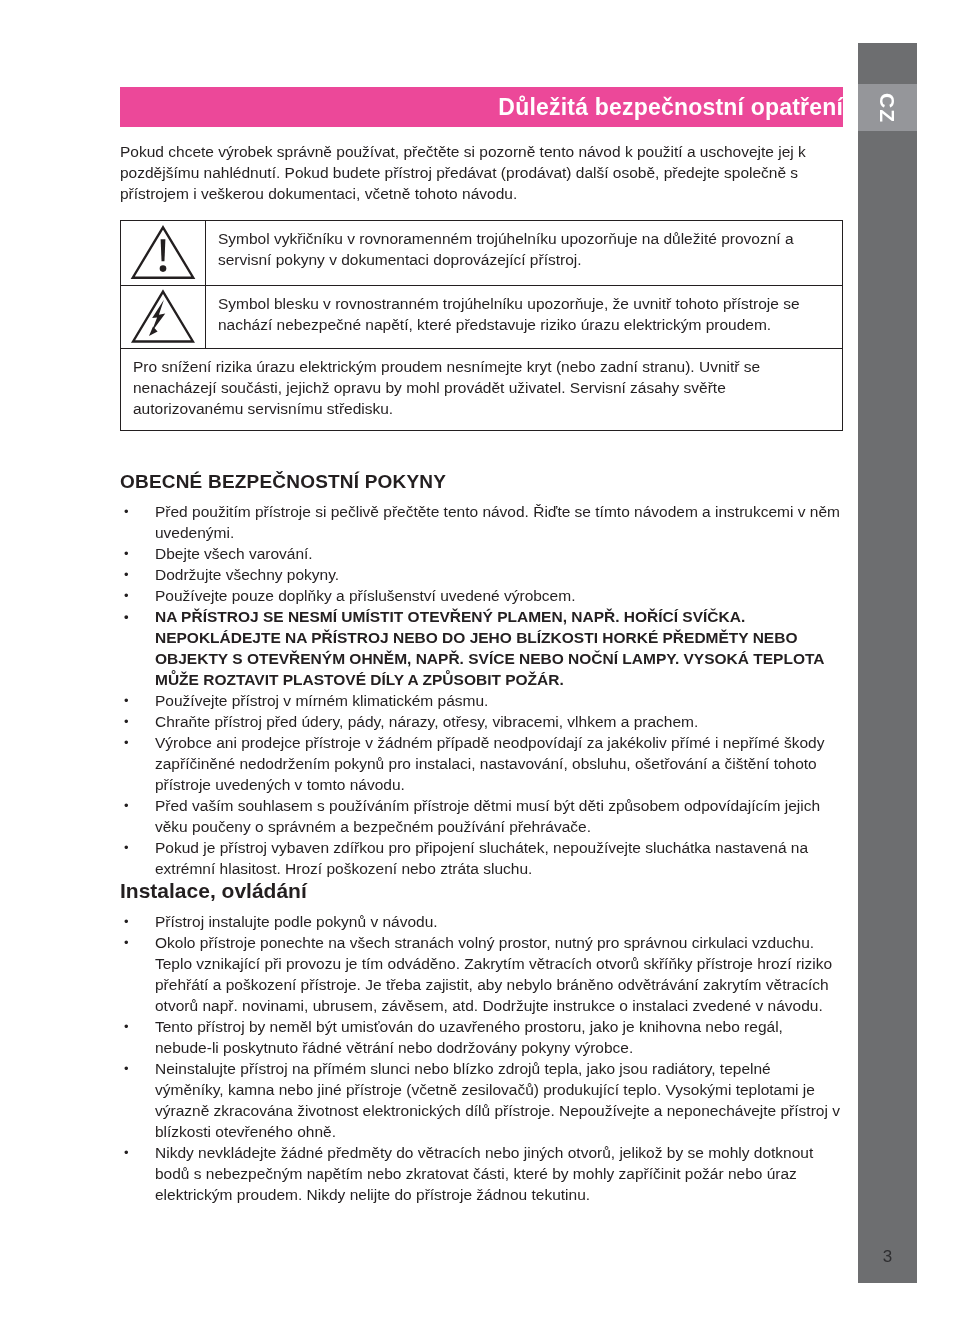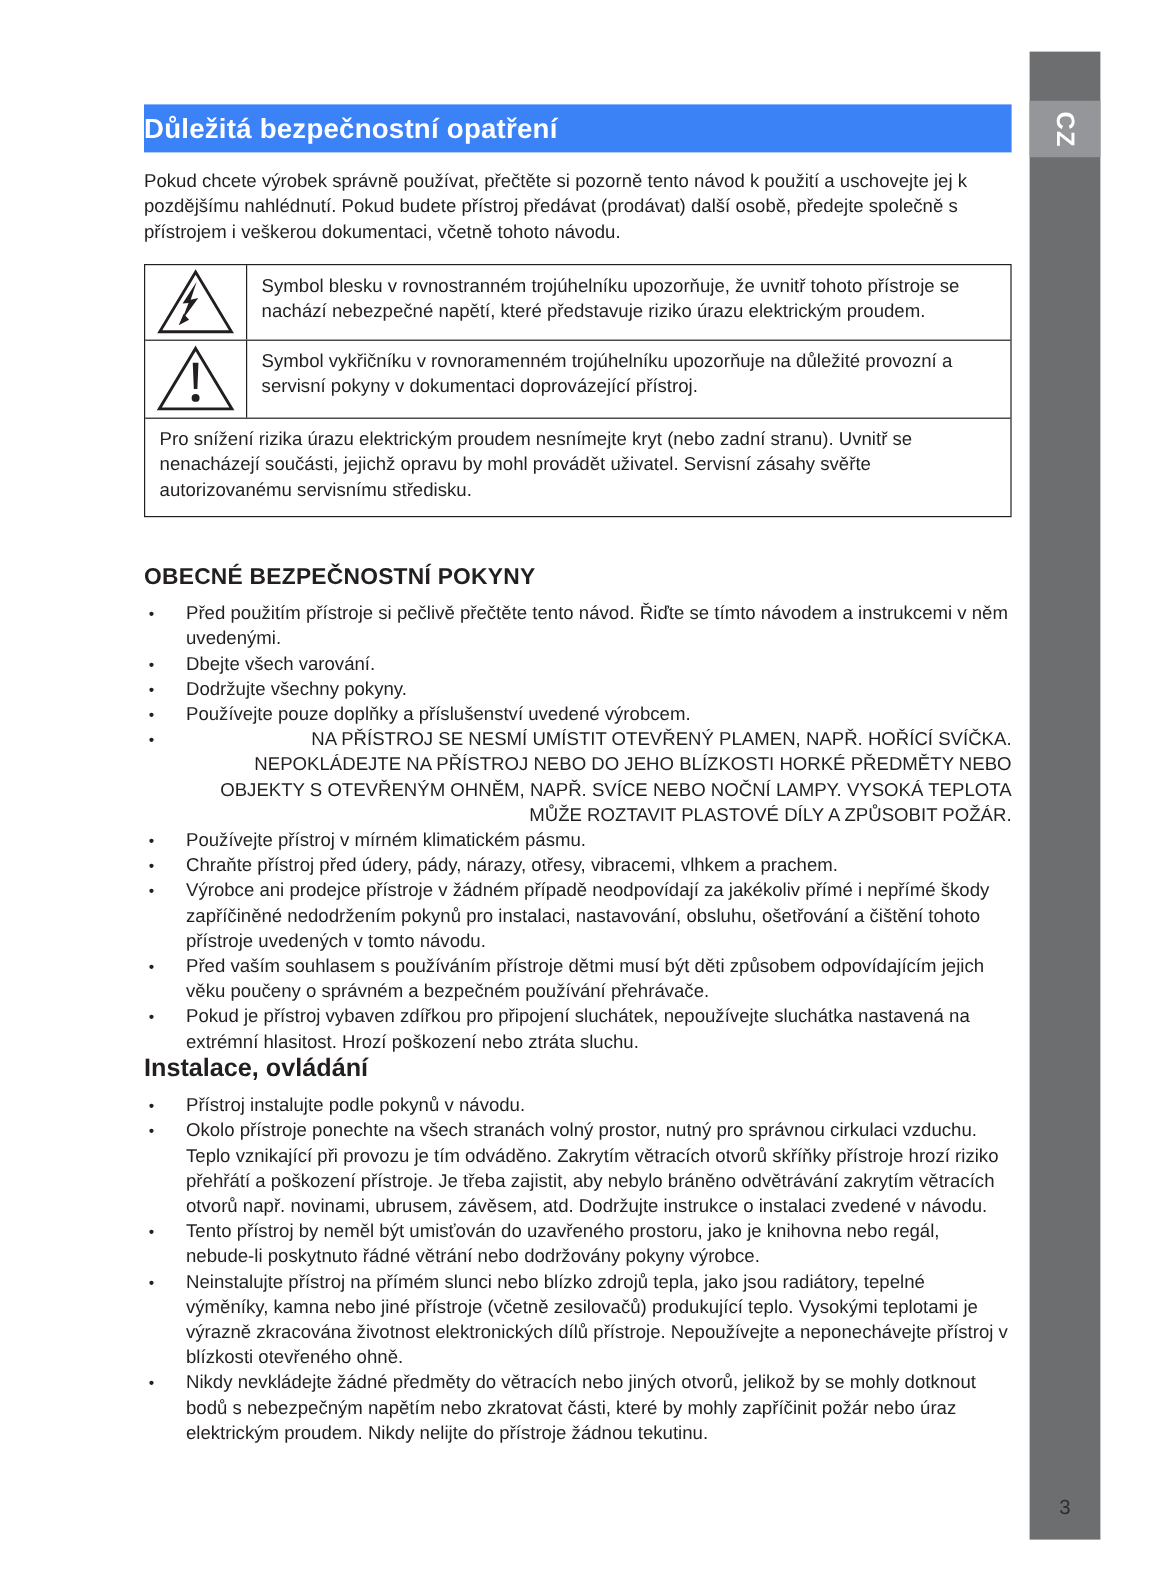--- a/index.html
+++ b/index.html
@@ -26,22 +26,22 @@
   }
   .page-num{
     position:absolute;bottom:16px;left:0;width:100%;text-align:center;
     color:#2e2e30;font-size:17px;
   }
 
   
   .main{position:absolute;left:120px;top:87px;width:723px;}
 
   .titlebar{
-    height:40px;background:#3b82f6;color:#ffffff;
-    font-weight:bold;font-size:23px;text-align:left;line-height:40px;
+    height:40px;background:#ec4899;color:#ffffff;
+    font-weight:bold;font-size:23px;text-align:right;line-height:40px;
     letter-spacing:0.2px;
   }
 
   .intro{margin-top:14px;font-size:15.5px;line-height:21px;}
 
   
   .wtable{margin-top:16px;border:1.5px solid #231f20;}
   .wrow{display:flex;border-bottom:1.5px solid #231f20;}
   .wrow:last-child{border-bottom:none;}
   .wicon-cell{
@@ -55,21 +55,21 @@
   .h1{
     margin-top:40px;font-size:19px;font-weight:bold;letter-spacing:0.2px;
   }
   .h2{margin-top:0;font-size:21px;font-weight:bold;}
 
   ul.blist{list-style:none;margin:8px 0 0 0;padding:0;font-size:15.5px;line-height:21px;}
   ul.blist li{position:relative;padding-left:35px;}
   ul.blist li::before{
     content:"\2022";position:absolute;left:4px;top:0;font-size:13px;
   }
-  ul.blist li.bold{font-weight:normal;text-align:right;}
+  ul.blist li.bold{font-weight:bold;}
 
   svg{display:block;}
 </style>
 </head>
 <body>
 
 <div class="sheet">
 
   <div class="sidebar">
     <div class="cz-badge">
@@ -81,40 +81,40 @@
   <div class="main">
 
     <div class="titlebar">Důležitá bezpečnostní opatření</div>
 
     <p class="intro">Pokud chcete výrobek správně používat, přečtěte si pozorně tento návod k použití a uschovejte jej k pozdějšímu nahlédnutí. Pokud budete přístroj předávat (prodávat) další osobě, předejte společně s přístrojem i veškerou dokumentaci, včetně tohoto návodu.</p>
 
     <div class="wtable">
       <div class="wrow">
         <div class="wicon-cell">
           <span>
+            <svg width="66" height="60" viewBox="0 0 72 64">
+              <polygon points="36,4 69,59 3,59" fill="none" stroke="#231f20" stroke-width="2.6"></polygon>
+              <path d="M33.4 17 L38.6 17 L37.6 41 L34.4 41 Z" fill="#231f20"></path>
+              <circle cx="36" cy="49" r="3.6" fill="#231f20"></circle>
+            </svg>
+          </span>
+        </div>
+        <div class="wtext">Symbol vykřičníku v rovnoramenném trojúhelníku upozorňuje na důležité provozní a servisní pokyny v dokumentaci doprovázející přístroj.</div>
+      </div>
+      <div class="wrow">
+        <div class="wicon-cell">
+          <span>
             <svg width="66" height="58" viewBox="0 0 72 64">
               <polygon points="36,4 69,59 3,59" fill="none" stroke="#231f20" stroke-width="2.6"></polygon>
               <polygon points="37,13 24,33 29.5,32.5 23,49 38.5,28 31.5,29.5" fill="#231f20"></polygon>
               <polygon points="20.5,53 30,48 25,42.5" fill="#231f20"></polygon>
             </svg>
           </span>
         </div>
         <div class="wtext">Symbol blesku v rovnostranném trojúhelníku upozorňuje, že uvnitř tohoto přístroje se nachází nebezpečné napětí, které představuje riziko úrazu elektrickým proudem.</div>
-      </div>
-      <div class="wrow">
-        <div class="wicon-cell">
-          <span>
-            <svg width="66" height="60" viewBox="0 0 72 64">
-              <polygon points="36,4 69,59 3,59" fill="none" stroke="#231f20" stroke-width="2.6"></polygon>
-              <path d="M33.4 17 L38.6 17 L37.6 41 L34.4 41 Z" fill="#231f20"></path>
-              <circle cx="36" cy="49" r="3.6" fill="#231f20"></circle>
-            </svg>
-          </span>
-        </div>
-        <div class="wtext">Symbol vykřičníku v rovnoramenném trojúhelníku upozorňuje na důležité provozní a servisní pokyny v dokumentaci doprovázející přístroj.</div>
       </div>
       <div class="wrow full">
         <div class="wtext">Pro snížení rizika úrazu elektrickým proudem nesnímejte kryt (nebo zadní stranu). Uvnitř se nenacházejí součásti, jejichž opravu by mohl provádět uživatel. Servisní zásahy svěřte autorizovanému servisnímu středisku.</div>
       </div>
     </div>
 
     <div class="h1">OBECNÉ BEZPEČNOSTNÍ POKYNY</div>
     <ul class="blist">
         <li>Před použitím přístroje si pečlivě přečtěte tento návod. Řiďte se tímto návodem a instrukcemi v něm uvedenými.</li>
         <li>Dbejte všech varování.</li>

